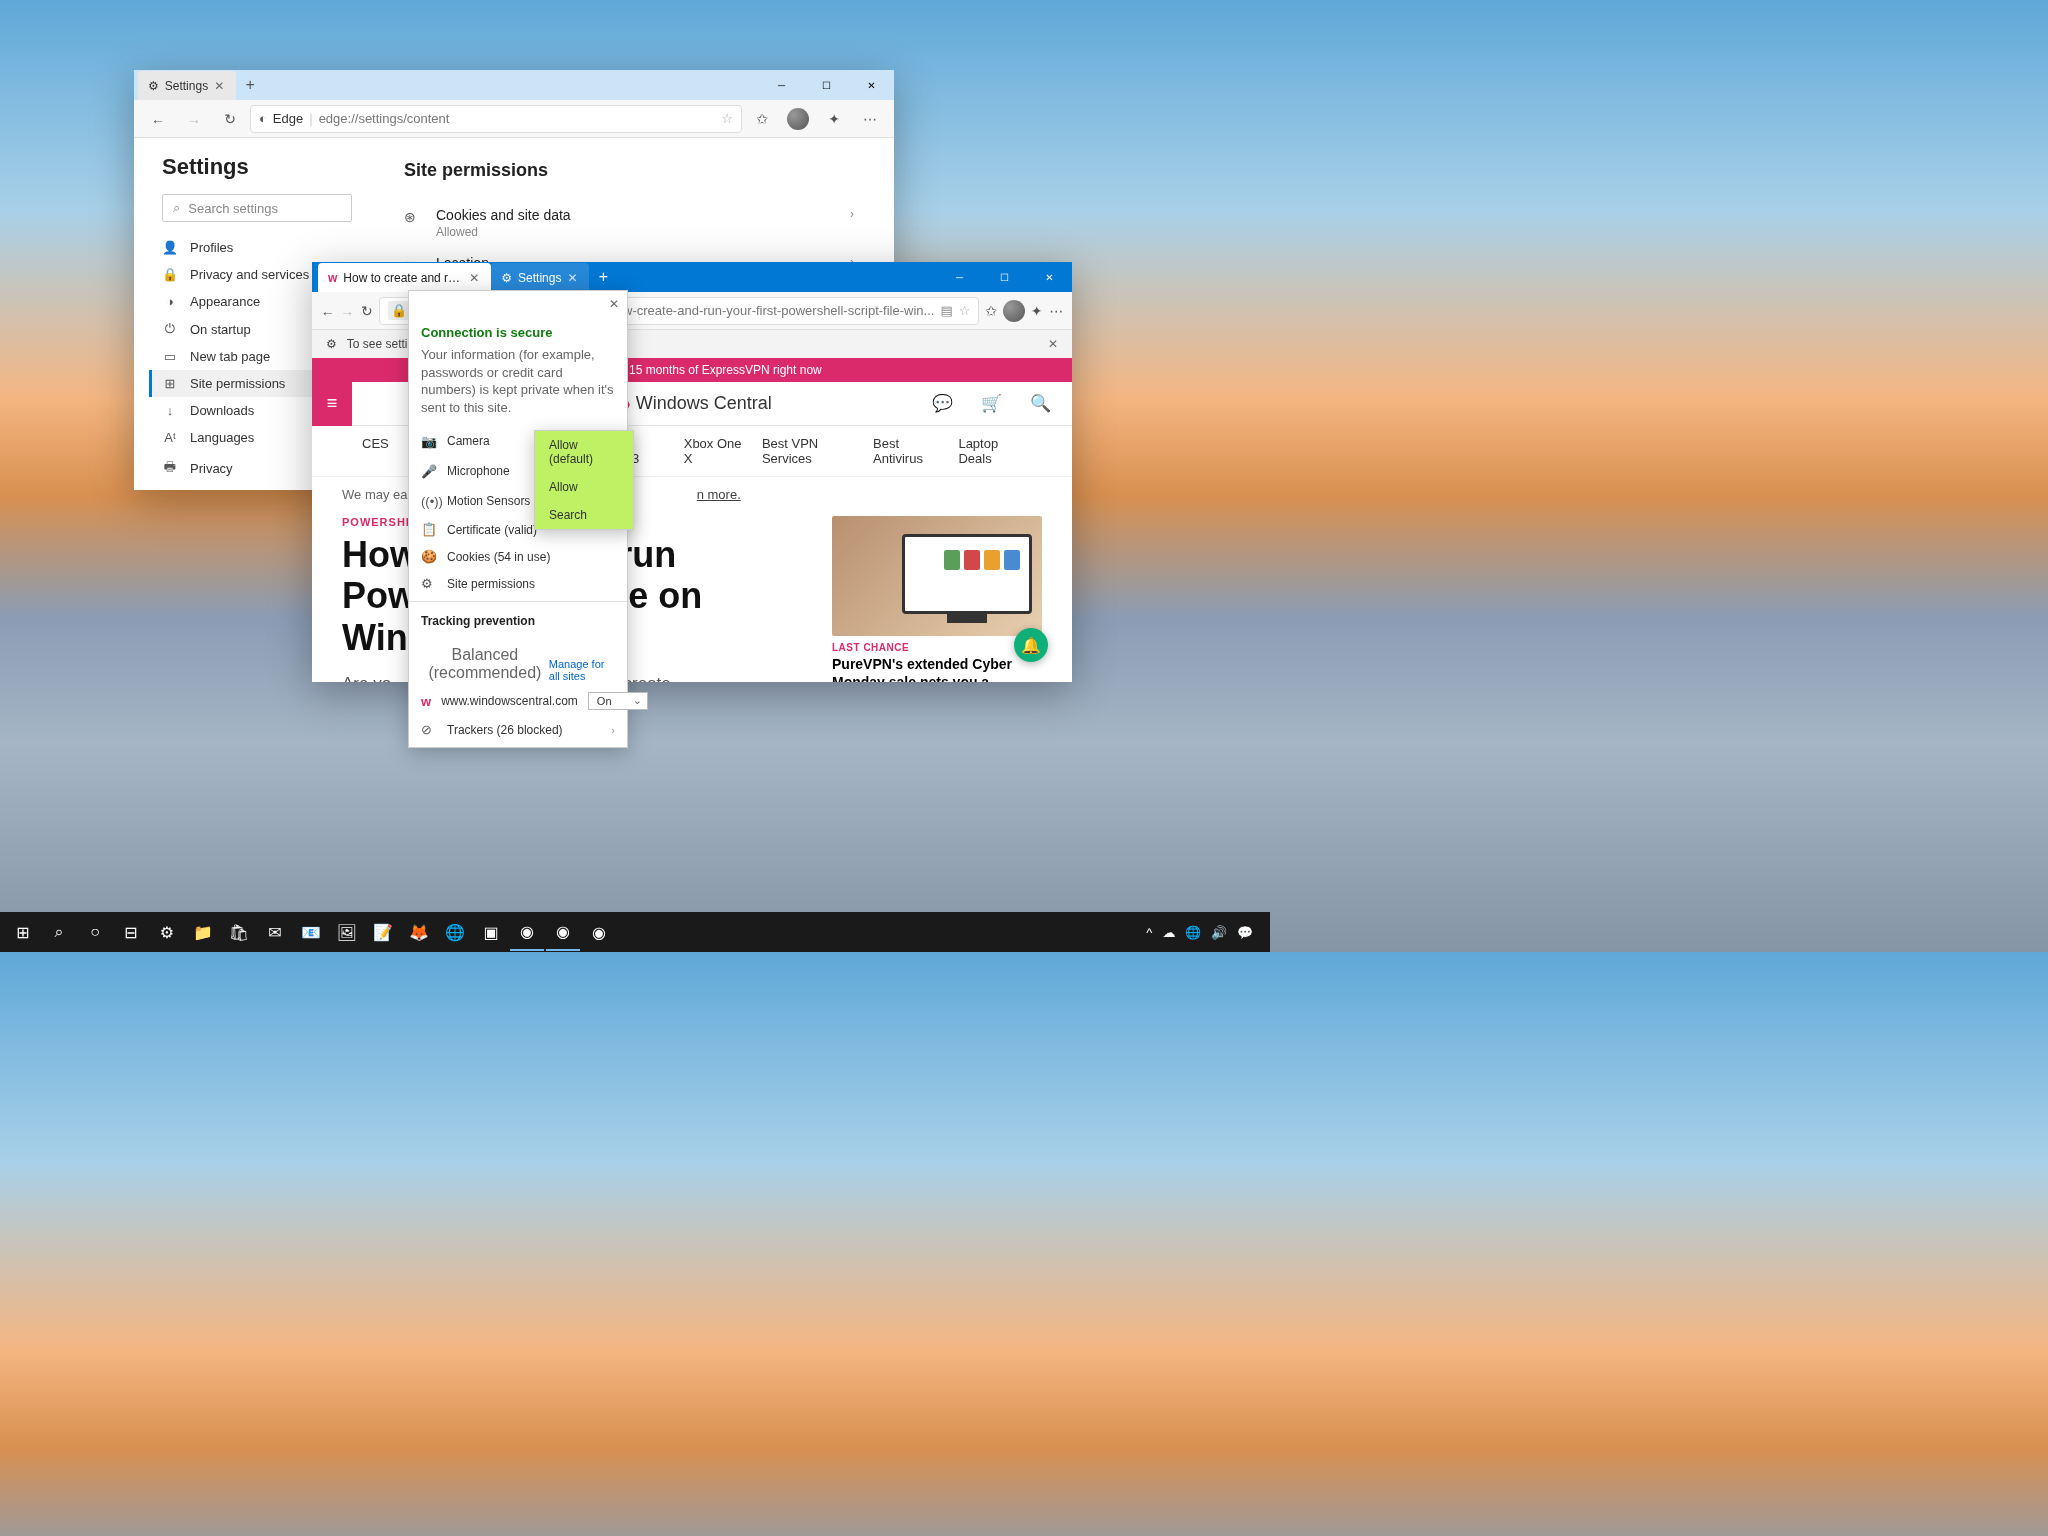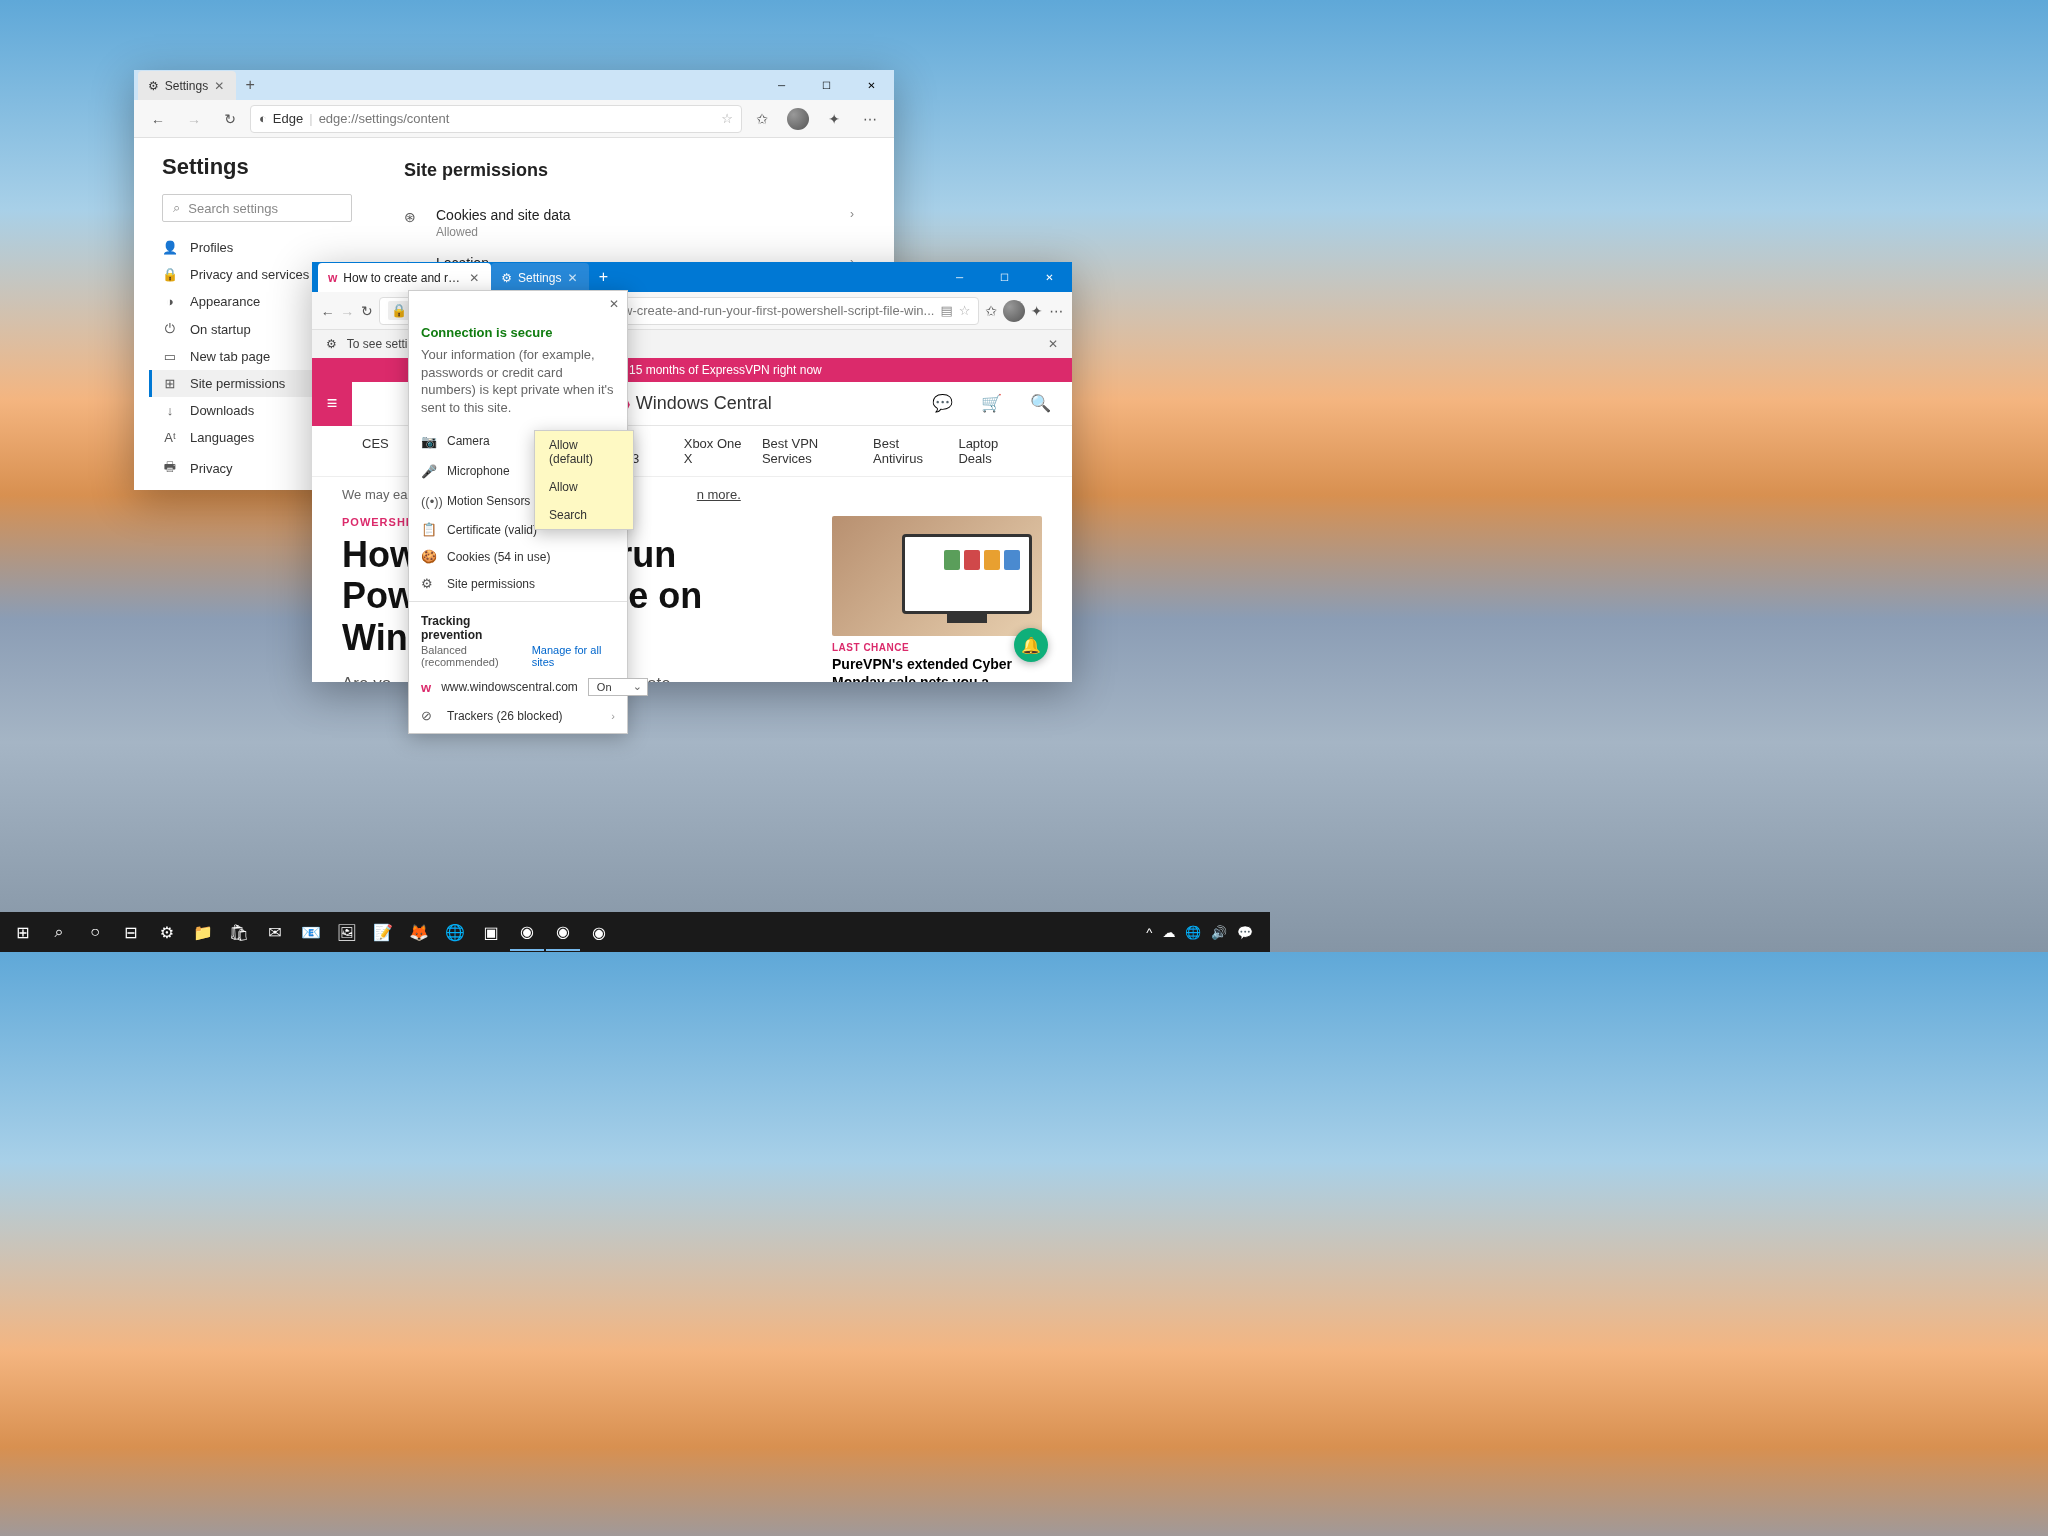--- a/index.html
+++ b/index.html
@@ -70,25 +70,25 @@
 .pop-desc { color:#666; font-size:13px; line-height:1.35; }
 .pop-close { position:absolute; top:6px; right:8px; cursor:pointer; color:#666; font-size:12px; }
 .pop-row { display:flex; align-items:center; padding:6px 12px; gap:10px; }
 .pop-icon { width:16px; color:#555; font-size:13px; }
 .pop-label { flex:1; color:#333; font-size:12px; }
 .pop-select { border:1px solid #bbb; padding:2px 18px 2px 8px; font-size:11px; color:#333; background:#fff; position:relative; cursor:pointer; min-width:60px; }
 .pop-select::after { content:"⌄"; position:absolute; right:5px; top:1px; color:#666; font-size:11px; }
 .pop-divider { border-top:1px solid #e0e0e0; margin:4px 0; }
 .pop-section { padding:8px 12px 4px; }
 .pop-sec-title { font-weight:600; font-size:12px; color:#222; }
-.pop-sec-sub { font-size:11px; color:#666; margin-top:2px; }
+.pop-sec-sub { font-size:16px; color:#666; margin-top:18px;text-align:center; }
 .pop-link { color:#0066cc; font-size:11px; cursor:pointer; }
 .pop-chev { color:#999; font-size:11px; }
 
-.dropdown { position:absolute; top:430px; left:534px; width:100px; background:#fef9c3; border:1px solid #ccc; box-shadow:0 4px 16px rgba(0,0,0,.25); z-index:40; }
+.dropdown { position:absolute; top:430px; left:534px; width:100px; background:#bef264; border:1px solid #ccc; box-shadow:0 4px 16px rgba(0,0,0,.25); z-index:40; }
 .dd-item { padding:7px 14px; font-size:12px; color:#333; cursor:pointer; }
 
 .taskbar { position:absolute; bottom:0; left:0; right:0; height:40px; background:#1a1a1a; display:flex; align-items:center; padding:0 6px; gap:2px; }
 .tb-icon { width:34px; height:38px; display:flex; align-items:center; justify-content:center; color:#fff; font-size:16px; cursor:pointer; }
 .tb-icon.active { border-bottom:2px solid #76b9ed; }
 .tray { margin-left:auto; display:flex; align-items:center; gap:10px; color:#fff; font-size:13px; padding-right:10px; }
 .avatar { width:22px; height:22px; border-radius:50%; background:radial-gradient(circle at 30% 30%,#999,#555); }
 </style>
 </head>
 <body>

